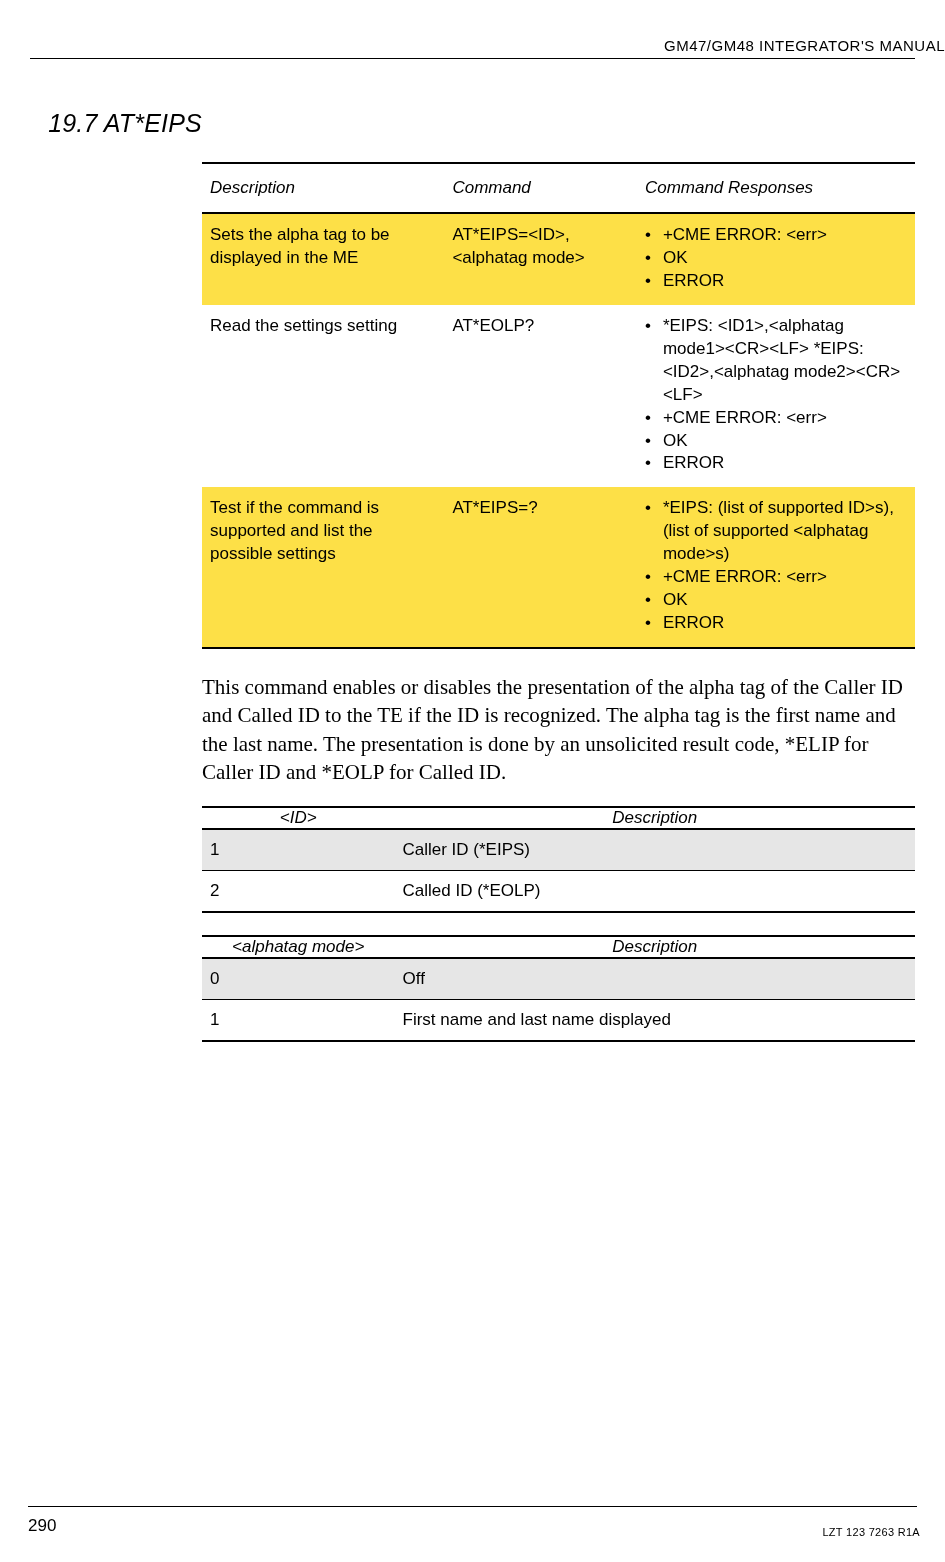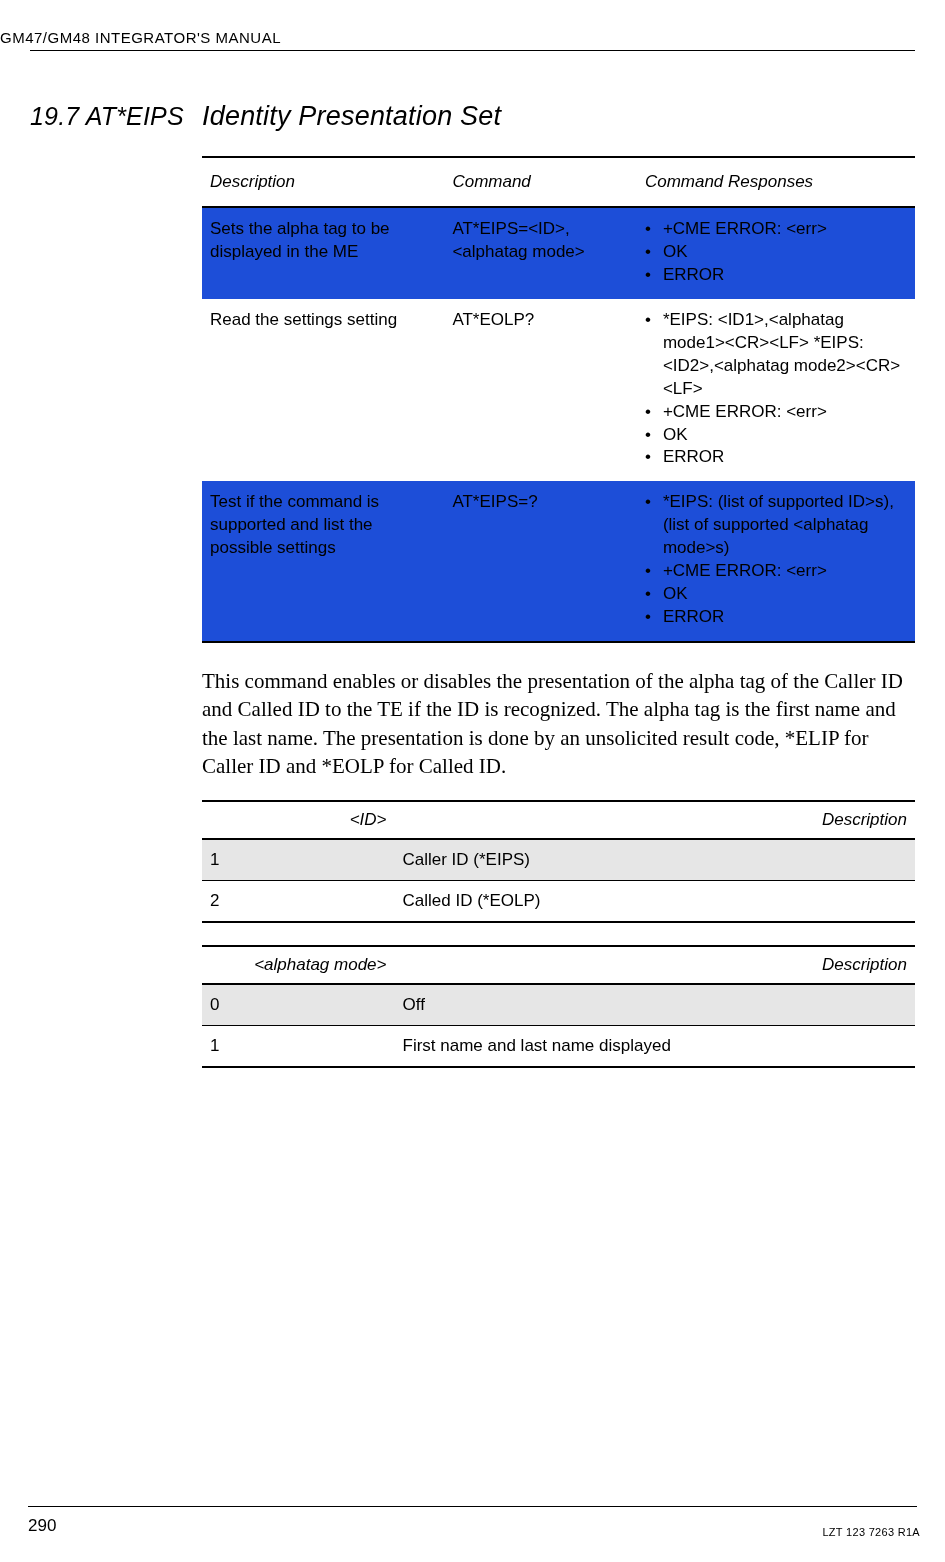--- a/index.html
+++ b/index.html
@@ -5,39 +5,40 @@
     * { box-sizing: border-box; margin: 0; padding: 0; }
     body {
       width: 945px;
       height: 1562px;
       background: #fff;
       font-family: "Helvetica Neue", Arial, sans-serif;
       color: #000;
       position: relative;
     }
     .header-title {
-      text-align: left;
+      text-align: right;
       font-size: 15px;
       letter-spacing: 0.5px;
-      padding-top: 29px;
+      padding-top: 37px;
       padding-bottom: 4px;
       font-weight: 400;
     }
     .header-rule {
       border: none;
       border-top: 1px solid #000;
       margin: 0 30px 50px 30px;
     }
     .content {
       padding: 0 30px 0 30px;
     }
     .section-row {
       display: flex;
       align-items: baseline;
       margin-bottom: 24px;
+      text-align: right;
     }
     .section-num {
       width: 172px;
       font-style: italic;
       font-size: 25px;
       font-weight: 300;
       letter-spacing: 0.2px;
     }
     .section-title {
       font-style: italic;
@@ -62,21 +63,21 @@
       font-weight: 400;
       padding: 14px 8px 14px 8px;
       border-bottom: 2px solid #000;
       vertical-align: top;
     }
     table.cmd td {
       padding: 10px 8px 12px 8px;
       vertical-align: top;
       line-height: 1.35;
     }
-    tr.shaded td { background: #1d4ed8; }
+    tr.shaded td { background: #fde047; }
     .col-desc { width: 34%; }
     .col-cmd  { width: 27%; }
     .col-resp { width: 39%; }
     ul.resp {
       list-style: none;
       padding-left: 0;
     }
     ul.resp li {
       position: relative;
       padding-left: 18px;
@@ -96,24 +97,24 @@
     }
     table.param {
       width: 100%;
       border-collapse: collapse;
       border-top: 2px solid #000;
       border-bottom: 2px solid #000;
       font-size: 17px;
       margin-bottom: 22px;
     }
     table.param th {
-      text-align: right;
+      text-align: center;
       font-style: italic;
       font-weight: 400;
-      padding: 8px 8px;
+      padding: 0 8px;
       border-bottom: 2px solid #000;
     }
     table.param td {
       padding: 10px 8px;
       border-bottom: 1px solid #000;
     }
     table.param tr:last-child td { border-bottom: none; }
     table.param tr.shaded td { background: #e6e6e6; }
     .col-p1 { width: 27%; }
     .col-p2 { width: 73%; }
@@ -143,21 +144,20 @@
 </head>
 <body>
 
 <div class="header-title">GM47/GM48 INTEGRATOR'S MANUAL</div>
 <hr class="header-rule">
 
 <div class="content">
 
   <div class="section-row">
     <div class="section-num">19.7 AT*EIPS</div>
-    <div class="section-title">Identity Presentation Set</div>
   </div>
 
   <div class="main-col">
 
     <table class="cmd">
       <thead>
         <tr>
           <th class="col-desc">Description</th>
           <th class="col-cmd">Command</th>
           <th class="col-resp">Command Responses</th>

